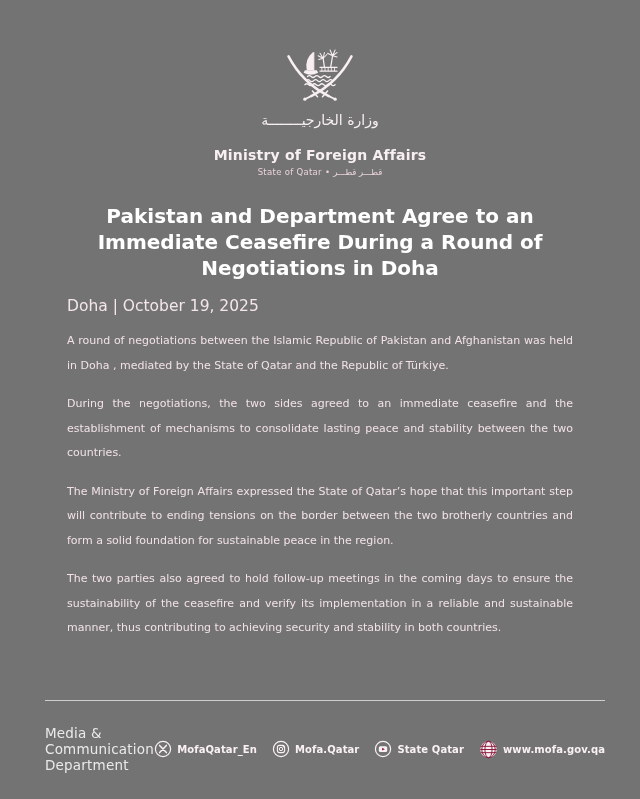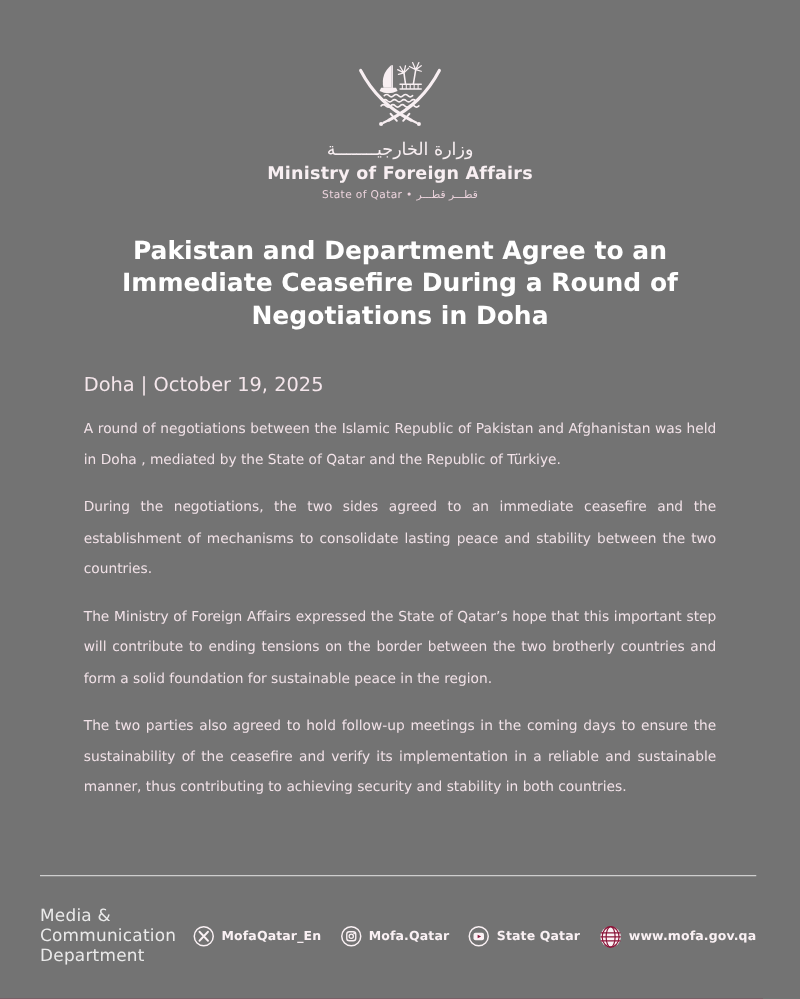--- a/index.html
+++ b/index.html
@@ -23,21 +23,21 @@
     text-align: center;
   }
   .emblem { display: block; margin: 0 auto; }
   .ministry-ar {
     margin-top: 4px;
     font-size: 14px;
     color: #F8EFF2;
     direction: rtl;
   }
   .ministry-en {
-    margin-top: 3px;
+    margin-top: 19px;
     font-size: 14px;
     font-weight: bold;
     letter-spacing: 0.2px;
     color: #F8EFF2;
   }
   .state-line {
     margin-top: 4px;
     font-size: 8.5px;
     letter-spacing: 0.3px;
     color: #EBD3DC;
@@ -52,36 +52,36 @@
     line-height: 26px;
     font-weight: bold;
     color: #FFFFFF;
   }
 
   
   .article {
     margin: 0 67px;
   }
   .dateline {
-    margin-top: 34px;
+    margin-top: 16px;
     font-size: 15.5px;
     color: #F4E6EB;
   }
   .article p {
     margin-top: 14px;
     font-size: 11px;
     line-height: 24.5px;
     text-align: justify;
     color: #F2E2E8;
   }
 
   
   .footer {
     position: absolute;
-    left: 32px;
+    left: 45px;
     right: 35px;
     bottom: 26px;
     border-top: 1.5px solid rgba(255,255,255,0.65);
     padding-top: 24px;
     display: flex;
     align-items: center;
     justify-content: space-between;
   }
   .dept {
     font-size: 13.5px;

